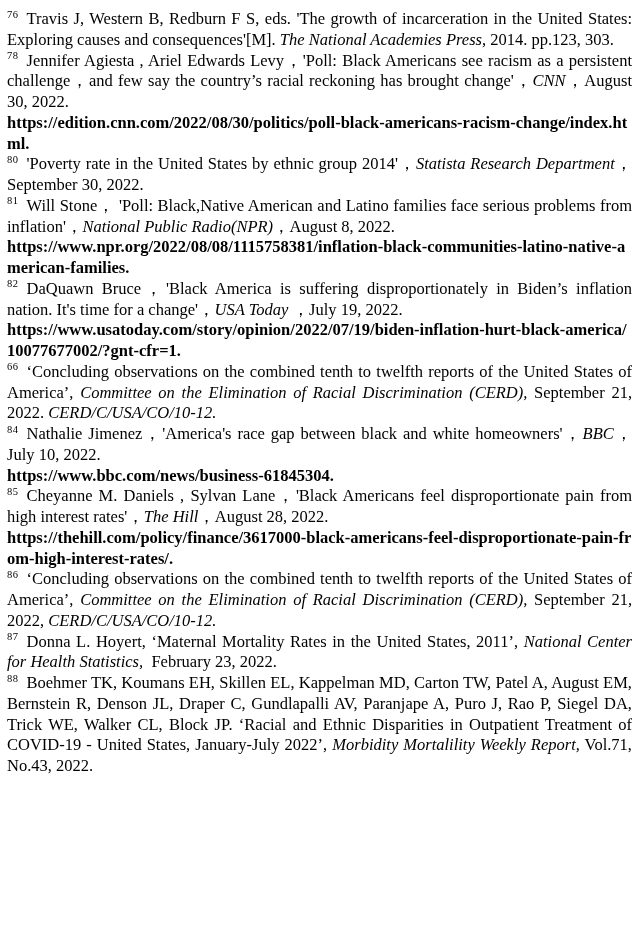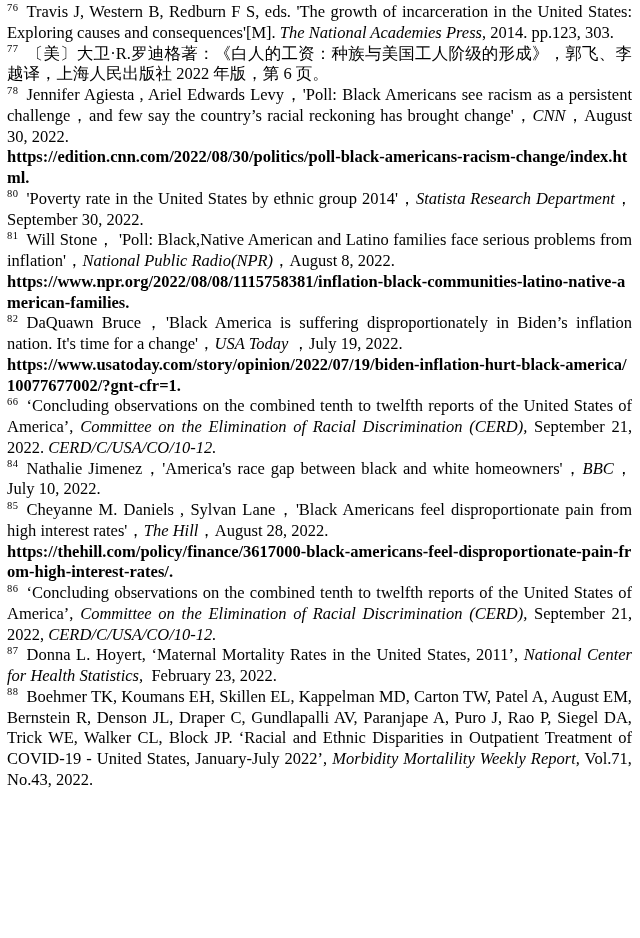--- a/index.html
+++ b/index.html
@@ -7,21 +7,21 @@
     width: 640px;
     height: 938px;
     background: #ffffff;
     overflow: hidden;
     box-sizing: border-box;
   }
   .doc {
     box-sizing: border-box;
     width: 640px;
     height: 702px;
-    padding: 2px 8px 0 7px;
+    padding: 9px 8px 0 7px;
     font-family: "Liberation Serif", "DejaVu Serif", serif;
     font-size: 16.5px;
     line-height: 20.75px;
     color: #000000;
   }
   p.footnote {
     margin: 0;
     padding: 0;
     text-align: justify;
   }
@@ -39,34 +39,33 @@
     font-weight: bold;
   }
 </style>
 </head>
 <body>
 
 <div class="doc">
   <div id="footnotes">
   <p class="footnote"><sup class="num">76</sup><span class="body"><span>Travis J, Western B, Redburn F S, eds. 'The growth of incarceration in the United States: Exploring causes and consequences'[M]. </span><span class="italic">The National Academies Press</span><span>, 2014. pp.123, 303.</span></span></p>
 
-  <p class="footnote"><sup class="num">77</sup><span class="body"><span>〔美〕大卫·R.罗迪格著：《白人的工资：种族与美国工人阶级的形成》，郭飞、李越译，上海人民出版社 2022 年版，第 6 页。</span></span></p>
 
   <p class="footnote"><sup class="num">78</sup><span class="body"><span>Jennifer Agiesta , Ariel Edwards Levy，'Poll: Black Americans see racism as a persistent challenge，and few say the country’s racial reckoning has brought change'，</span><span class="italic">CNN</span><span>，August 30, 2022.</span><span class="url">https://edition.cnn.com/2022/08/30/politics/poll-black-americans-racism-change/index.html.</span></span></p>
 
 
   <p class="footnote"><sup class="num">80</sup><span class="body"><span>'Poverty rate in the United States by ethnic group 2014'，</span><span class="italic">Statista Research Department</span><span>，September 30, 2022.</span></span></p>
 
   <p class="footnote"><sup class="num">81</sup><span class="body"><span>Will Stone， 'Poll: Black,Native American and Latino families face serious problems from inflation'，</span><span class="italic">National Public Radio(NPR)</span><span>，August 8, 2022.</span><span class="url">https://www.npr.org/2022/08/08/1115758381/inflation-black-communities-latino-native-american-families.</span></span></p>
 
   <p class="footnote"><sup class="num">82</sup><span class="body"><span>DaQuawn Bruce，'Black America is suffering disproportionately in Biden’s inflation nation. It's time for a change'，</span><span class="italic">USA Today</span><span> ，July 19, 2022.</span><span class="url">https://www.usatoday.com/story/opinion/2022/07/19/biden-inflation-hurt-black-america/10077677002/?gnt-cfr=1.</span></span></p>
 
   <p class="footnote"><sup class="num">66</sup><span class="body"><span>‘Concluding observations on the combined tenth to twelfth reports of the United States of America’, </span><span class="italic">Committee on the Elimination of Racial Discrimination (CERD),</span><span> September 21, 2022. </span><span class="italic">CERD/C/USA/CO/10-12.</span></span></p>
 
-  <p class="footnote"><sup class="num">84</sup><span class="body"><span>Nathalie Jimenez，'America's race gap between black and white homeowners'，</span><span class="italic">BBC</span><span>，July 10, 2022.</span></span></p>
+  <p class="footnote"><sup class="num">84</sup><span class="body"><span>Nathalie Jimenez，'America's race gap between black and white homeowners'，</span><span class="italic">BBC</span><span>，July 10, 2022.</span><span class="url">https://www.bbc.com/news/business-61845304.</span></span></p>
 
   <p class="footnote"><sup class="num">85</sup><span class="body"><span>Cheyanne M. Daniels , Sylvan Lane，'Black Americans feel disproportionate pain from high interest rates'，</span><span class="italic">The Hill</span><span>，August 28, 2022.</span><span class="url">https://thehill.com/policy/finance/3617000-black-americans-feel-disproportionate-pain-from-high-interest-rates/.</span></span></p>
 
   <p class="footnote"><sup class="num">86</sup><span class="body"><span>‘Concluding observations on the combined tenth to twelfth reports of the United States of America’, </span><span class="italic">Committee on the Elimination of Racial Discrimination (CERD),</span><span> September 21, 2022, </span><span class="italic">CERD/C/USA/CO/10-12.</span></span></p>
 
   <p class="footnote"><sup class="num">87</sup><span class="body"><span>Donna L. Hoyert, ‘Maternal Mortality Rates in the United States, 2011’, </span><span class="italic">National Center for Health Statistics,</span><span>&nbsp; February 23, 2022.</span></span></p>
 
   <p class="footnote"><sup class="num">88</sup><span class="body"><span>Boehmer TK, Koumans EH, Skillen EL, Kappelman MD, Carton TW, Patel A, August EM, Bernstein R, Denson JL, Draper C, Gundlapalli AV, Paranjape A, Puro J, Rao P, Siegel DA, Trick WE, Walker CL, Block JP. ‘Racial and Ethnic Disparities in Outpatient Treatment of COVID-19 - United States, January-July 2022’, </span><span class="italic">Morbidity Mortalility Weekly Report,</span><span> Vol.71, No.43, 2022.</span></span></p>
 </div>
 </div>

